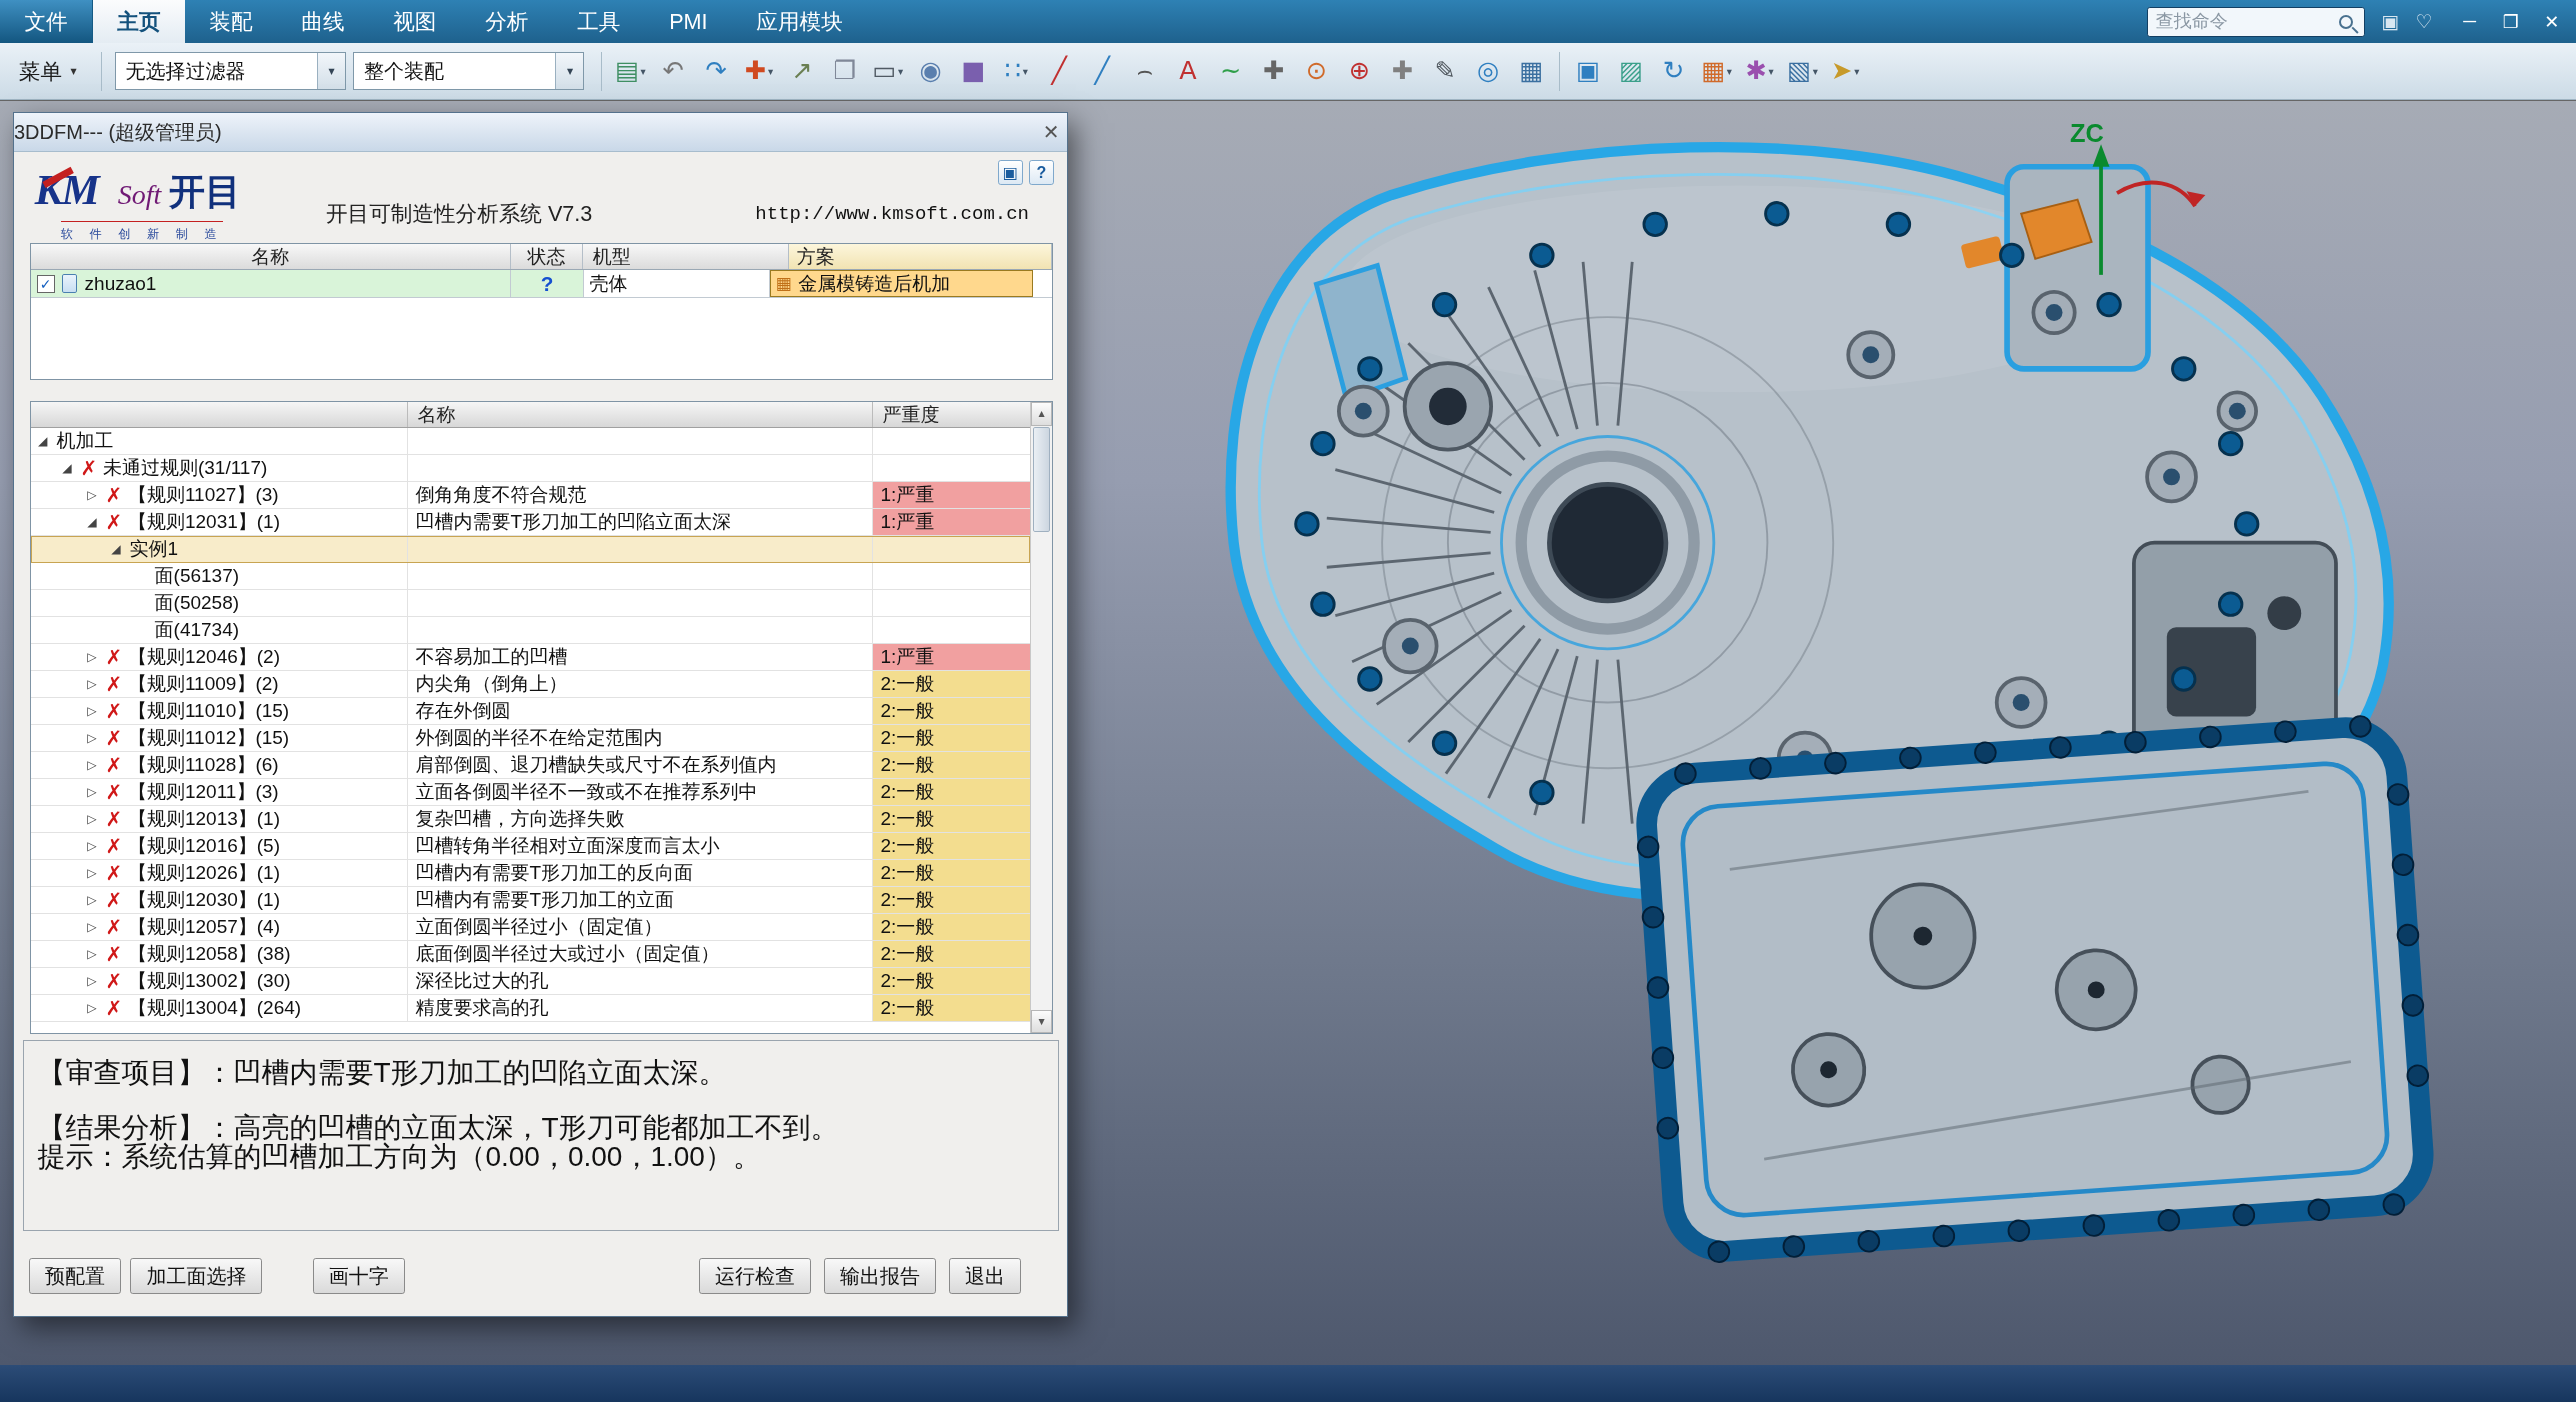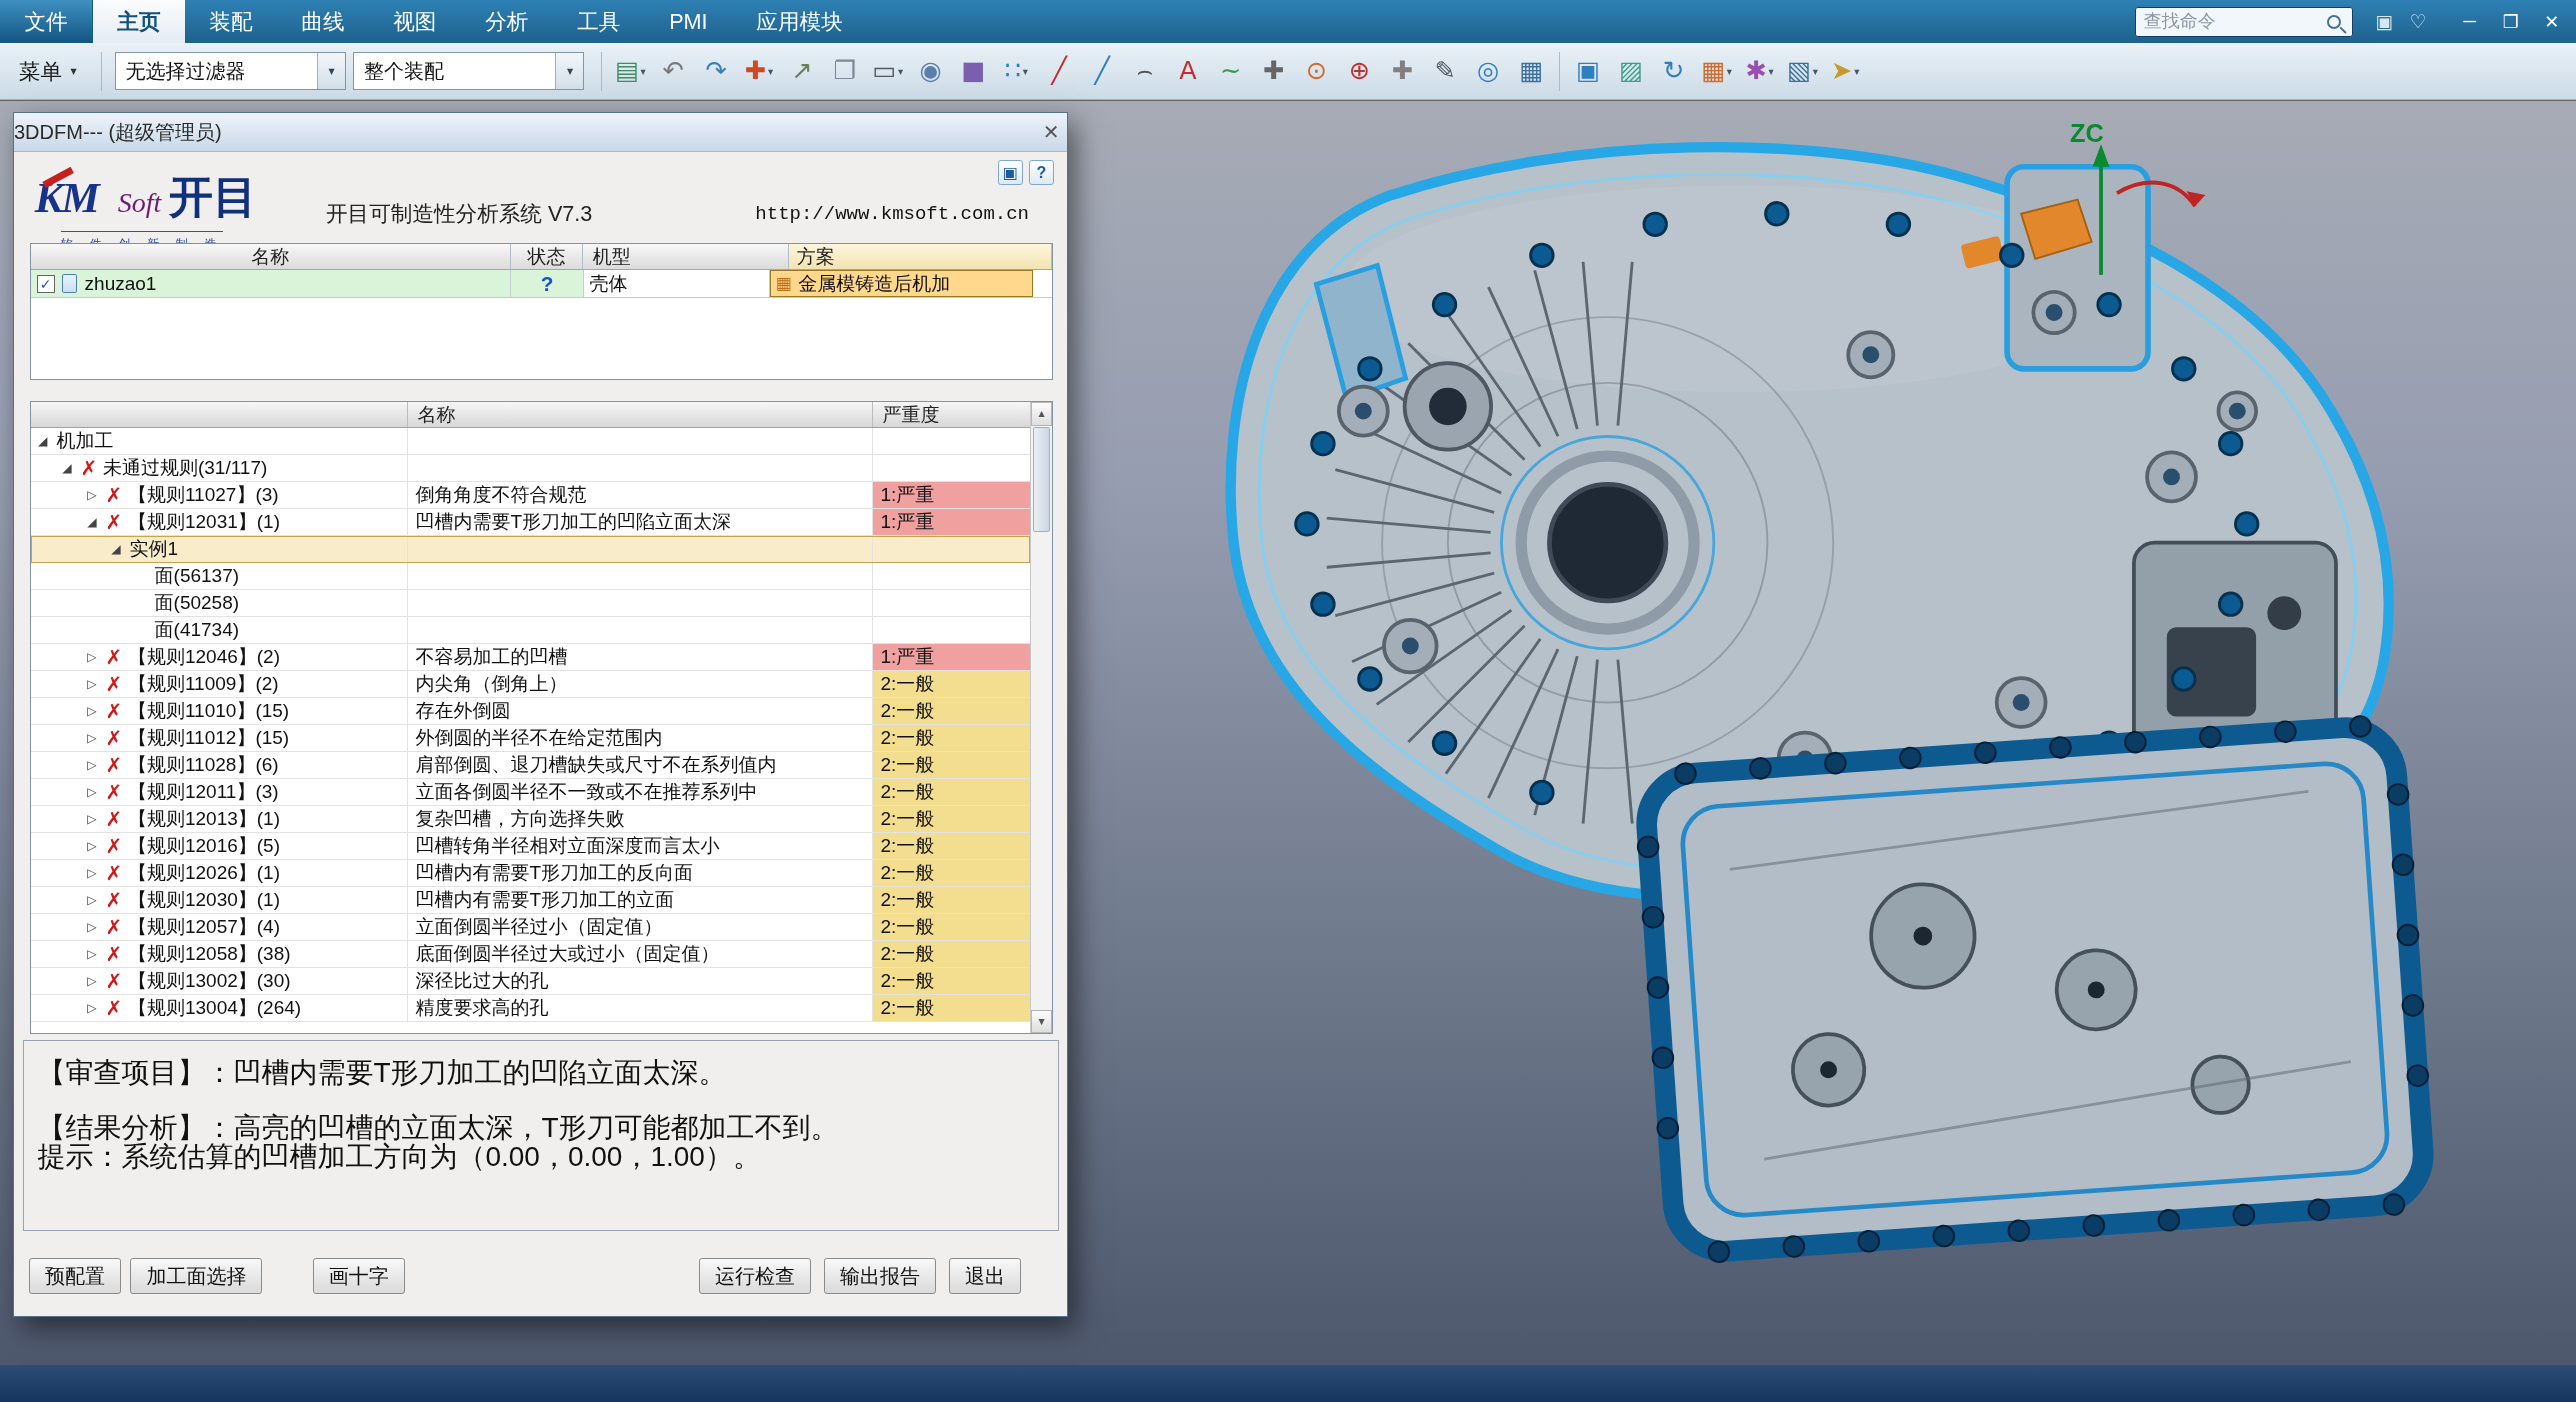--- a/index.html
+++ b/index.html
@@ -5,21 +5,21 @@
 *{margin:0;padding:0;box-sizing:border-box}
 html,body{width:2576px;height:1403px;overflow:hidden;font-family:"Liberation Sans","DejaVu Sans",sans-serif;background:#666}
 .app{position:absolute;inset:0;width:2576px;height:1403px}
 
 
 .titlebar{position:absolute;left:0;top:0;right:0;height:43px;background:linear-gradient(#2e81b4,#1e618d);display:flex;align-items:stretch;z-index:5}
 .tabs{display:flex}
 .rtab{padding:0 24.4px;line-height:43px;font-size:21.6px;color:#fff;white-space:nowrap}
 .rtab.file{background:linear-gradient(#3f90c2,#135680);border-right:0.9px solid #155a84}
 .rtab.active{background:linear-gradient(#fbfcfd,#e4ecf3);color:#13517c;font-weight:bold}
-.tb-right{position:absolute;right:3.8px;top:0;height:43px;display:flex;align-items:center;gap:14px}
+.tb-right{position:absolute;right:3.8px;top:0;height:43px;display:flex;align-items:center;gap:8px}
 .search{position:relative;width:218px;height:30px;background:#f2f7fb;border:0.9px solid #123f63;border-radius:2.8px;display:flex;align-items:center}
 .search input{flex:1;min-width:0;border:none;background:transparent;font-size:18px;padding:0 7.5px;color:#333;outline:none;font-family:inherit}
 .search input::placeholder{color:#8a97a3}
 .mag{width:14px;height:14px;border:2.4px solid #49718f;border-radius:50%;position:relative;margin-right:11.3px;flex:none}
 .mag::after{content:"";position:absolute;width:7.5px;height:2.4px;background:#49718f;transform:rotate(45deg);left:10.3px;top:12.2px}
 .tb-icon{width:34px;height:32px;display:flex;align-items:center;justify-content:center;color:#d9e7f1;font-size:19px}
 .win-controls{display:flex}
 .winbtn{width:41px;height:32px;display:flex;align-items:center;justify-content:center;color:#fff;font-size:18px}
 
 
@@ -45,21 +45,21 @@
 .dlg-title{position:absolute;left:0;top:0;right:0;height:39px;background:linear-gradient(#eef3fa,#c9d8e8);border-bottom:0.9px solid #a7bccd;display:flex;align-items:center;padding:0 0;font-size:20px;color:#2b2b2b}
 .dlg-close{margin-left:auto;font-size:20px;color:#555;padding:0 7.5px}
 .dlg-tools{position:absolute;right:13px;top:47px;display:flex;gap:5.6px}
 .mini-btn{width:25.4px;height:25.4px;border:0.9px solid #7fa8cc;background:linear-gradient(#ffffff,#dde9f4);color:#1a5c9e;font-weight:bold;font-size:16px;display:flex;align-items:center;justify-content:center;border-radius:2.8px}
 
 .brand{position:absolute;left:20.7px;top:55px;width:282px}
 .brand-top{display:flex;align-items:baseline;position:relative}
 .km{font-family:"Liberation Serif",serif;font-style:italic;font-weight:bold;font-size:43px;color:#17338a;letter-spacing:-1.9px;line-height:1}
 .kslash{position:absolute;left:7.5px;top:5.6px;width:32px;height:6.6px;background:#c42020;transform:rotate(-28deg)}
 .soft{font-family:Liberation Serif, serif;font-style:italic;font-size:28px;color:#701a75;margin-left:20px}
-.kaimu{font-size:44px;font-weight:bold;color:#10307c;margin-left:7.5px;font-family:"DejaVu Sans",sans-serif}
+.kaimu{font-size:36px;font-weight:bold;color:#10307c;margin-left:7.5px;font-family:"DejaVu Sans",sans-serif}
 .brand-sub{display:inline-block;font-size:12.2px;color:#2a4a9c;letter-spacing:6.6px;margin-top:3.8px;border-top:1.9px solid #c42020;padding-top:3.8px;margin-left:26px}
 .product{position:absolute;left:312px;top:86px;font-size:21.6px;color:#222}
 .url{position:absolute;right:38px;top:90px;font-size:19px;color:#111;font-family:"Liberation Mono","DejaVu Sans Mono",monospace}
 
 
 .pt{position:absolute;left:16px;top:130px;width:1023px;height:137px;background:#fff;border:0.9px solid #7f94a5}
 .pt-head{display:flex;height:26px;background:linear-gradient(#f8f8f8,#dbdbdb);border-bottom:0.9px solid #9aa8b4}
 .pth{font-size:19px;color:#222;display:flex;align-items:center;justify-content:center;border-right:0.9px solid #b4bec8;white-space:nowrap}
 .pth.c1{width:480px}.pth.c2{width:73px}
 .pth.c3{width:206px;justify-content:flex-start;padding-left:9.4px}

